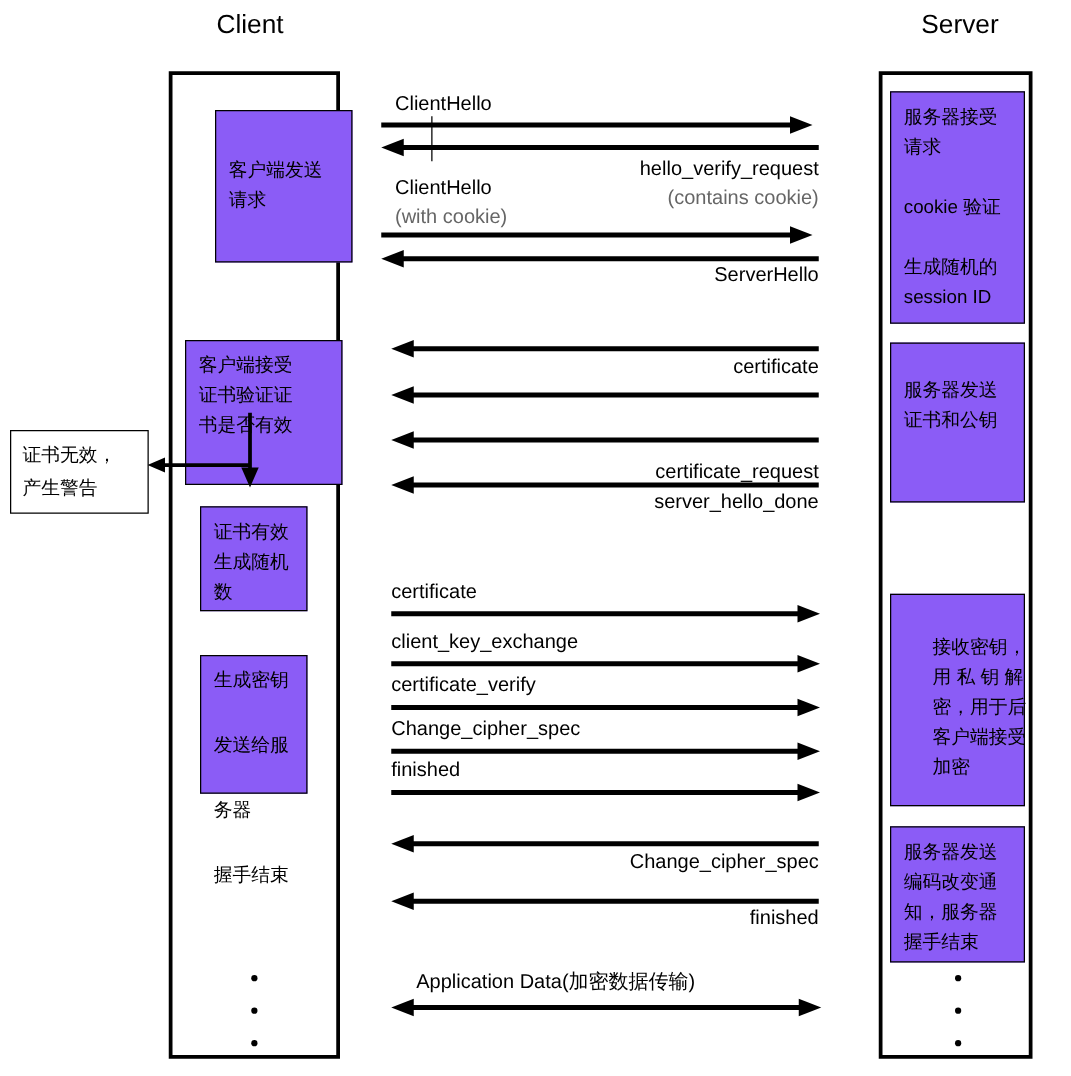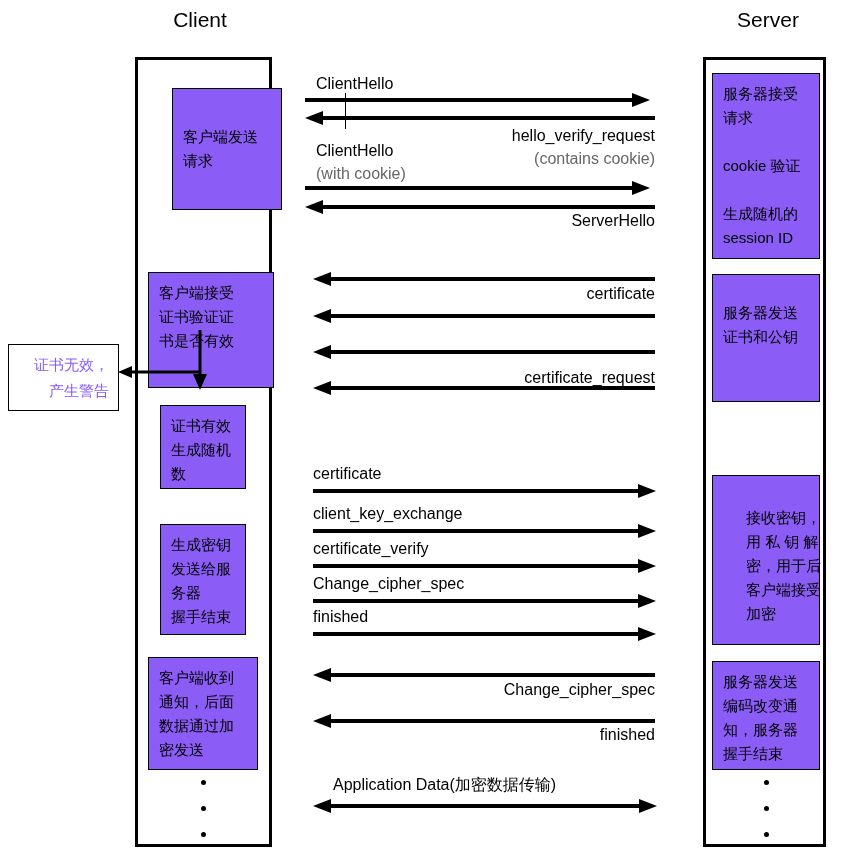--- a/index.html
+++ b/index.html
@@ -57,23 +57,22 @@
     background: #ffffff;
     box-sizing: border-box;
     display: flex;
     flex-direction: column;
     justify-content: center;
     padding: 0 9px;
   }
   .alertbox .ln {
     font-size: 15px;
     line-height: 26px;
-    color: #8b5cf6;
+    color: #000000;
     white-space: nowrap;
-    text-align: right;
   }
   .msg-label {
     position: absolute;
     font-size: 16px;
     color: #000000;
     white-space: nowrap;
   }
   .msg-label.gray {
     color: #666666;
   }
@@ -130,33 +129,27 @@
     <span class="ln">证书验证证</span>
     <span class="ln">书是否有效</span>
   </div>
 
   <div class="pbox topalign" style="left:160px; top:405px; width:86px; height:84px;">
     <span class="ln">证书有效</span>
     <span class="ln">生成随机</span>
     <span class="ln">数</span>
   </div>
 
-  <div class="pbox topalign" style="left:160px; top:524px; width:86px; height:111px;">
+  <div class="pbox topalign" style="left:160px; top:524px; width:86px; height:111px;gap:28px;">
     <span class="ln">生成密钥</span>
     <span class="ln">发送给服</span>
     <span class="ln">务器</span>
     <span class="ln">握手结束</span>
   </div>
 
-  <div class="pbox topalign" style="left:148px; top:657px; width:110px; height:113px;">
-    <span class="ln">客户端收到</span>
-    <span class="ln">通知，后面</span>
-    <span class="ln">数据通过加</span>
-    <span class="ln">密发送</span>
-  </div>
 
   <div class="dots" style="left:190px; top:780px; width:26px;">
     <div class="dot"></div>
     <div class="dot" style="margin-top:21px;"></div>
     <div class="dot" style="margin-top:21px;"></div>
   </div>
 
   <div class="alertbox" style="left:8px; top:344px; width:111px; height:67px;">
     <span class="ln">证书无效，</span>
     <span class="ln">产生警告</span>
@@ -269,20 +262,21 @@
     </svg>
   </div>
   <div class="msg-label right" style="left:355px; top:346px; width:300px;margin-top:23px;">certificate_request</div>
 
   <div class="arrow" style="left:313px; top:380px; width:342px;">
     <svg width="342" height="16" viewBox="0 0 342 16">
       <line x1="16" y1="8" x2="342" y2="8" stroke="#000" stroke-width="4"></line>
       <polygon points="0,8 18,1 18,15" fill="#000"></polygon>
     </svg>
   </div>
+  <div class="msg-label right" style="left:355px; top:393px; width:300px;">server_hello_done</div>
 
   <div class="msg-label" style="left:313px; top:465px;">certificate</div>
   <div class="arrow" style="left:313px; top:483px; width:343px;">
     <svg width="343" height="16" viewBox="0 0 343 16">
       <line x1="0" y1="8" x2="328" y2="8" stroke="#000" stroke-width="4"></line>
       <polygon points="343,8 325,1 325,15" fill="#000"></polygon>
     </svg>
   </div>
 
   <div class="msg-label" style="left:313px; top:505px;">client_key_exchange</div>

